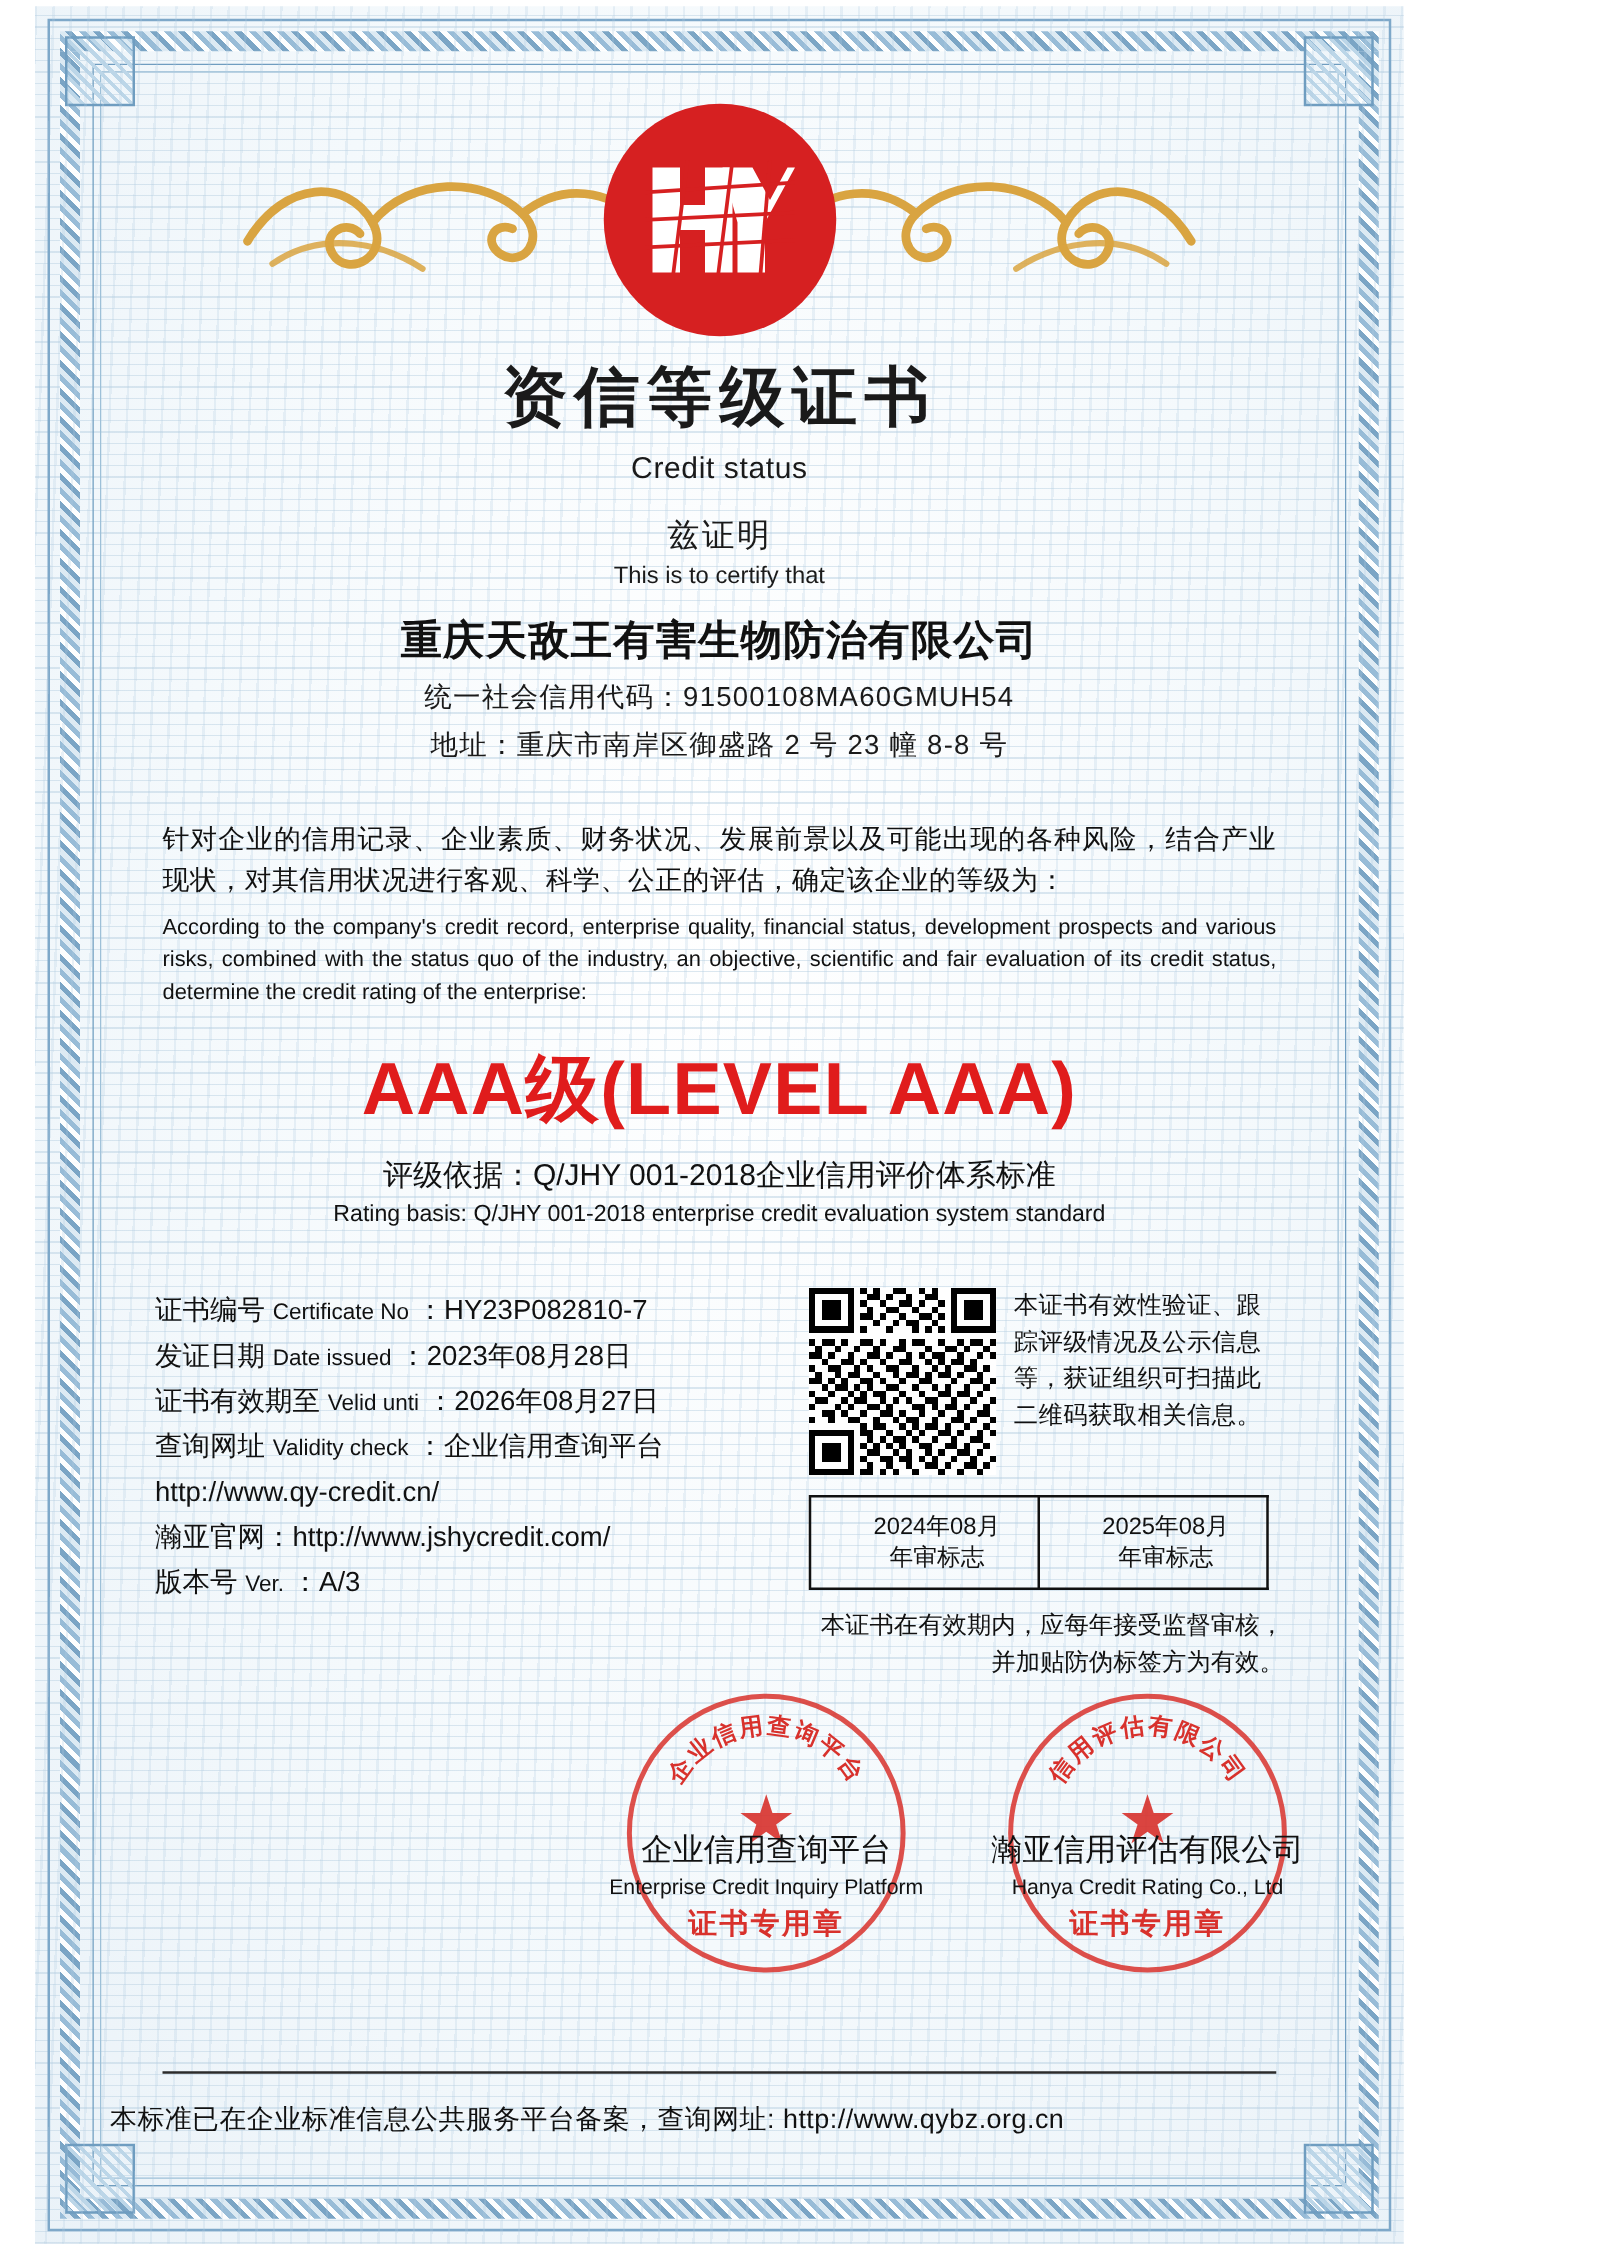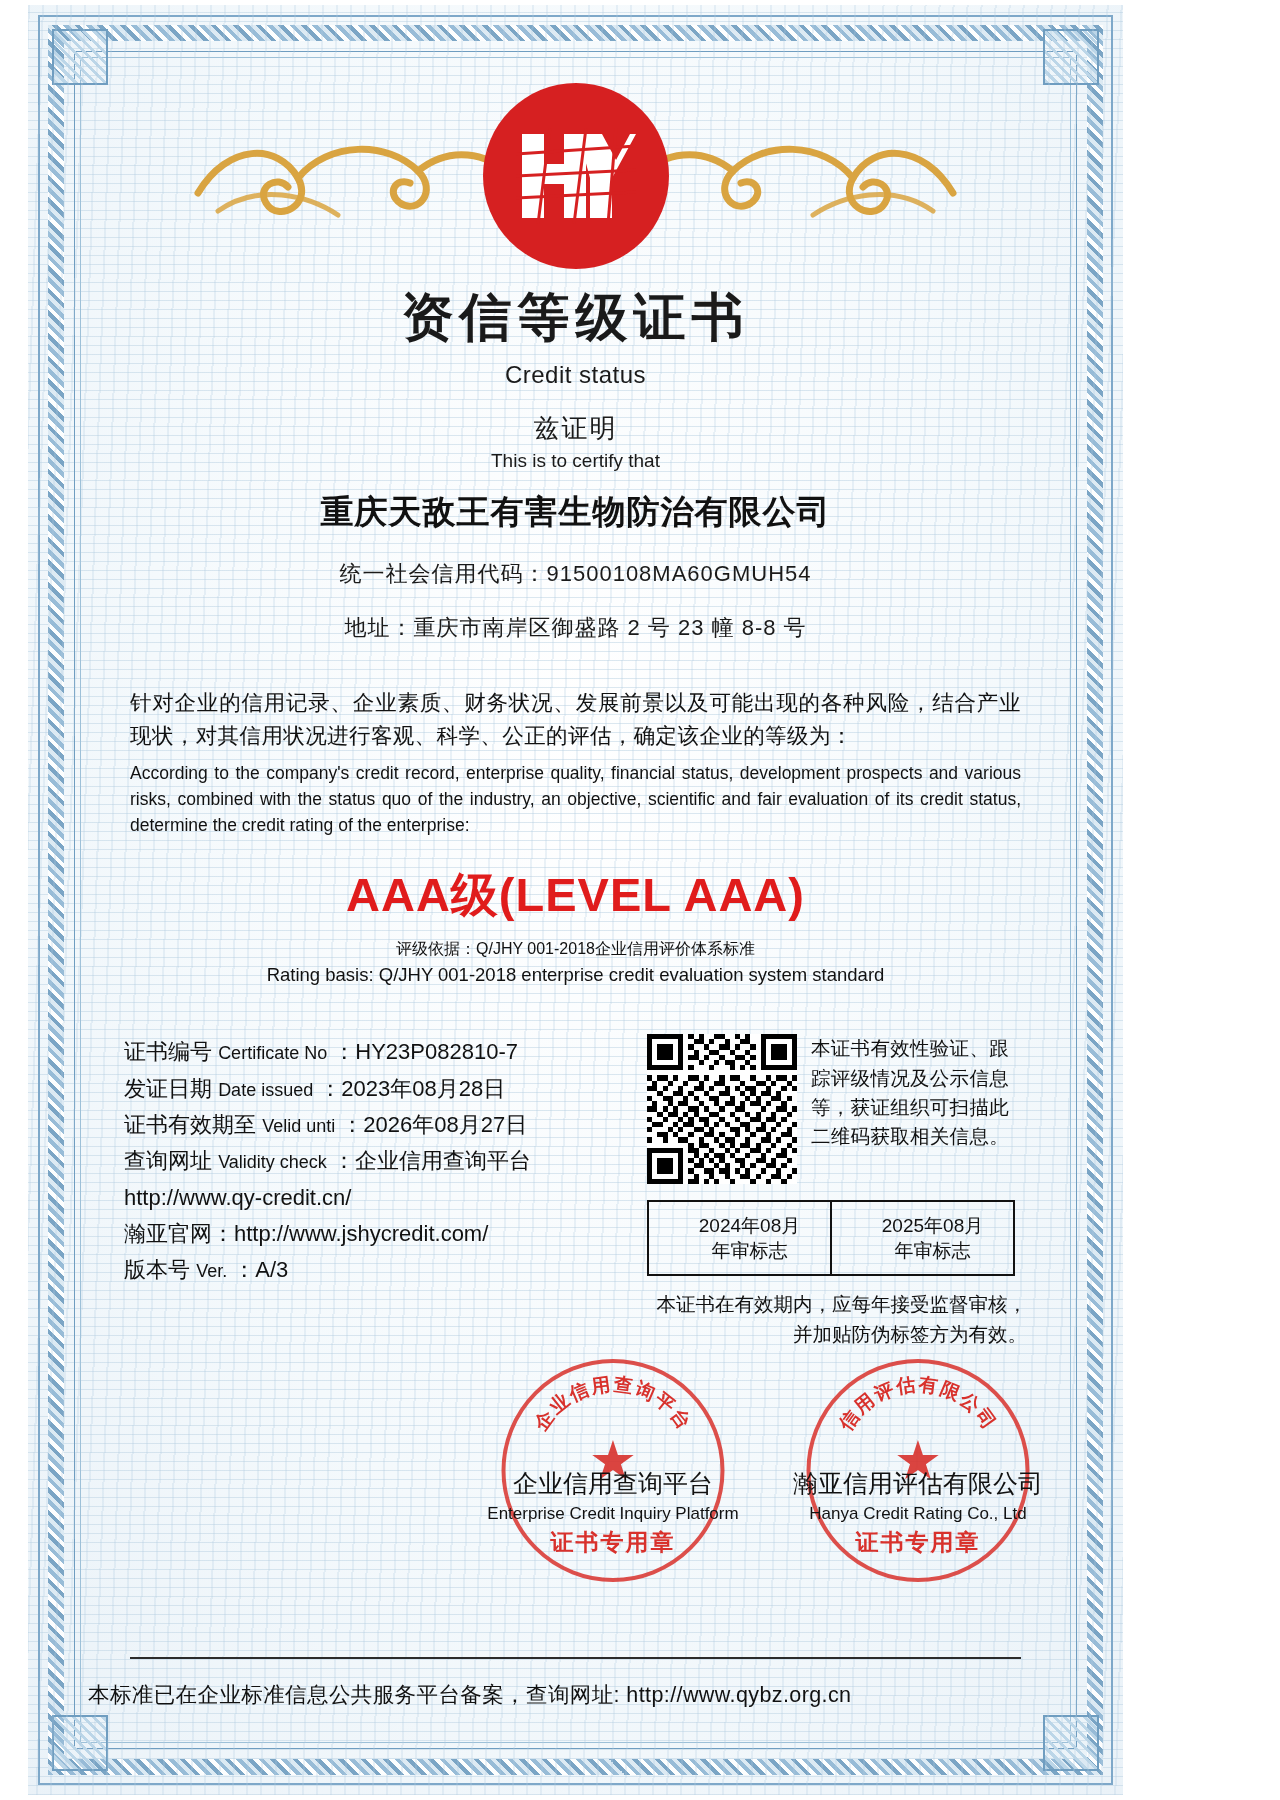--- a/index.html
+++ b/index.html
@@ -94,41 +94,41 @@
     text-align:center;font-size:26px;color:#1a1a1a;margin-top:22px;letter-spacing:2px;
   }
   .certify-en{
     text-align:center;font-size:19px;color:#1a1a1a;margin-top:4px;
   }
   .company{
     text-align:center;font-size:33px;font-weight:bold;color:#111;
     margin-top:18px;letter-spacing:1px;
   }
   .code,.addr{
-    text-align:center;font-size:22px;color:#1a1a1a;margin-top:24px;letter-spacing:1px;
+    text-align:center;font-size:22px;color:#1a1a1a;margin-top:8px;letter-spacing:1px;
   }
 
   
   .para{
     margin:44px 42px 0 42px;
   }
   .para .cn{
     font-size:21.5px;color:#111;line-height:1.55;letter-spacing:.4px;text-align:justify;
   }
   .para .en{
     font-size:17.5px;color:#111;line-height:1.5;margin-top:6px;text-align:justify;
   }
 
   
   .level{
-    text-align:center;font-size:47px;font-weight:bold;color:#e01c1c;
+    text-align:center;font-size:59px;font-weight:bold;color:#e01c1c;
     margin-top:26px;letter-spacing:1px;
   }
   .basis-cn{
-    text-align:center;font-size:16px;color:#111;margin-top:12px;
+    text-align:center;font-size:24px;color:#111;margin-top:12px;
   }
   .basis-en{
     text-align:center;font-size:18.5px;color:#111;margin-top:4px;
   }
 
   
   .lower{
     display:flex;margin-top:48px;padding:0 36px 0 36px;
   }
   .info{

